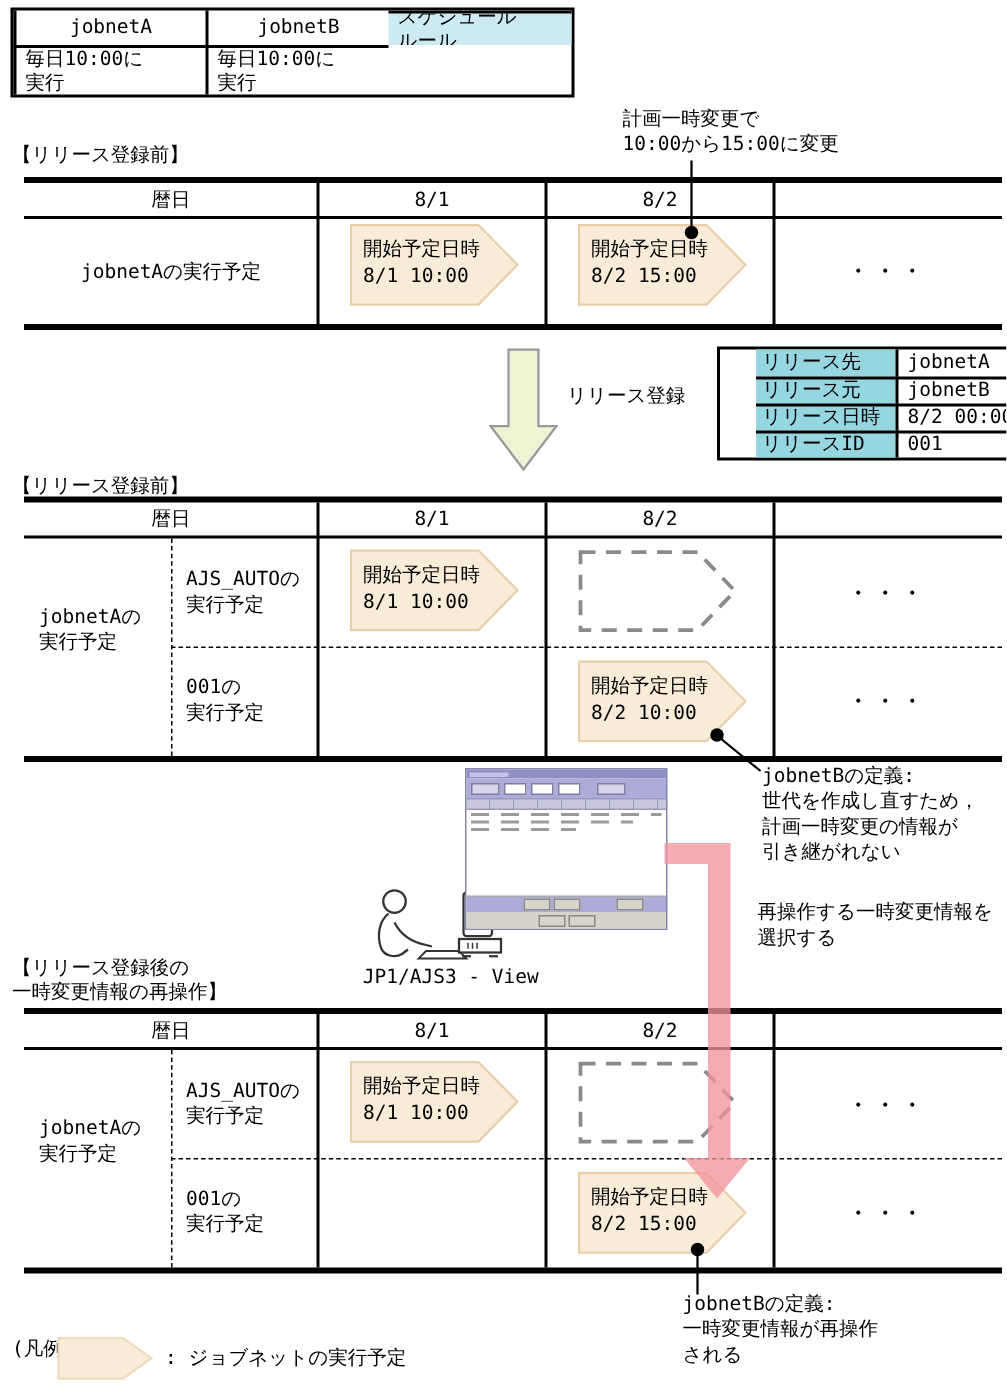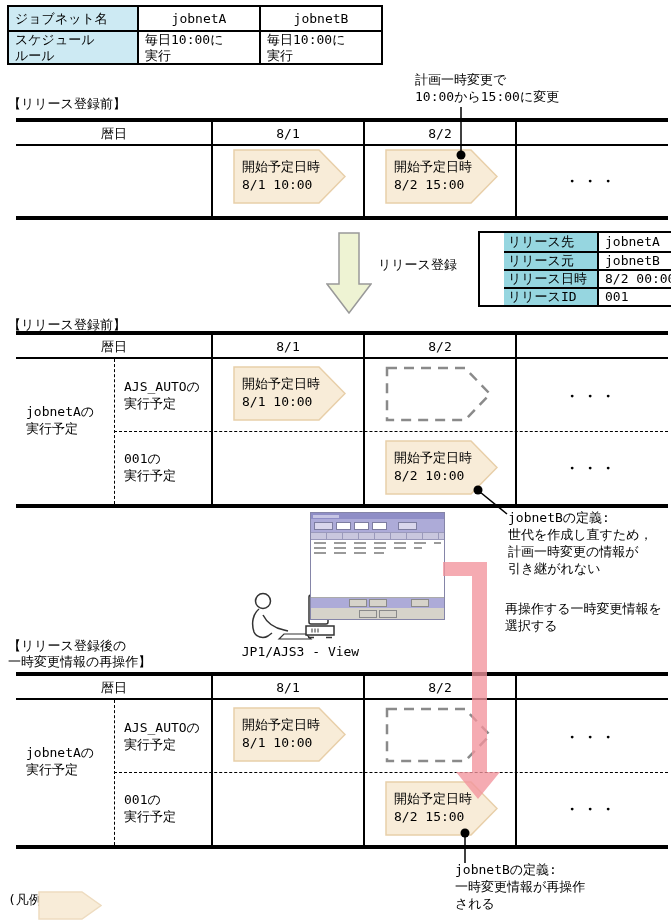--- a/index.html
+++ b/index.html
@@ -46,21 +46,20 @@
   .win-btns2{height:11px;background:#d6d3ca;display:flex;align-items:center;justify-content:center;gap:2px;flex:none}
   .btn{width:16px;height:6px;background:#d6d3ca;border:1px solid #8a8a8a;flex:none}
   #overlay{position:absolute;left:0;top:0;z-index:6;pointer-events:none}
 </style>
 </head>
 <body>
 
 <div id="canvas">
 
   <div class="gtable" style="left:7px;top:5px;grid-template-columns:128px 122px 122px;grid-template-rows:23px 33px;">
-    <div class="cell hdr-blue pl6">ジョブネット名</div>
     <div class="cell bl ctr">jobnetA</div>
     <div class="cell bl ctr">jobnetB</div>
     <div class="cell hdr-blue bt pl6">スケジュール
 ルール</div>
     <div class="cell bl bt pl6">毎日10:00に
 実行</div>
     <div class="cell bl bt pl6">毎日10:00に
 実行</div>
   </div>
 
@@ -70,20 +69,21 @@
   <div class="abs t" style="left:8px;top:95px">【リリース登録前】</div>
   <div class="hl" style="left:16px;top:118px;width:652px"></div>
   <div class="hl2" style="left:16px;top:144px;width:652px"></div>
   <div class="hl" style="left:16px;top:216px;width:652px"></div>
   <div class="vl" style="left:211px;top:122px;height:94px"></div>
   <div class="vl" style="left:363px;top:122px;height:94px"></div>
   <div class="vl" style="left:515px;top:122px;height:94px"></div>
   <div class="abs t cc" style="left:16px;top:122px;width:196px;height:22px">暦日</div>
   <div class="abs t cc" style="left:212px;top:122px;width:152px;height:22px">8/1</div>
   <div class="abs t cc" style="left:364px;top:122px;width:152px;height:22px">8/2</div>
+  <div class="abs t cc" style="left:16px;top:146px;width:196px;height:70px">jobnetAの実行予定</div>
 
   <div class="sarrow" style="left:233px;top:149px">
     <svg width="113" height="55">
       <polygon points="1,1 86,1 112,27.5 86,54 1,54" fill="#f8ecd8" stroke="#e8cfa9" stroke-width="1.5"></polygon>
     </svg>
     <div class="lbl">開始予定日時
 8/1 10:00</div>
   </div>
   <div class="sarrow" style="left:385px;top:149px">
     <svg width="113" height="55">
@@ -251,20 +251,21 @@
   <div class="abs t cc dots" style="left:516px;top:775px;width:152px;height:68px">・・・</div>
 
   <div class="abs t" style="left:455px;top:861px">jobnetBの定義:
 一時変更情報が再操作
 される</div>
 
   <div class="abs t" style="left:8px;top:891px">(凡例)</div>
   <svg class="abs" style="left:38px;top:891px" width="64" height="29">
     <polygon points="1,1 44,1 63,14.5 44,28 1,28" fill="#f8ecd8" stroke="#eedcc0" stroke-width="1.5"></polygon>
   </svg>
+  <div class="abs t" style="left:110px;top:897px">: ジョブネットの実行予定</div>
 
   <svg id="overlay" width="671" height="924">
     <line x1="461" y1="107" x2="461" y2="152" stroke="#000" stroke-width="1.5"></line>
     <circle cx="461" cy="155" r="4.5" fill="#000"></circle>
     <circle cx="478" cy="490" r="4.5" fill="#000"></circle>
     <line x1="480" y1="492" x2="507" y2="514" stroke="#000" stroke-width="1.5"></line>
     <circle cx="465" cy="833" r="4.5" fill="#000"></circle>
     <line x1="465" y1="837" x2="465" y2="863" stroke="#000" stroke-width="1.5"></line>
     <polygon points="443,562 487,562 487,772 500,772 478,799 456,772 472,772 472,576 443,576" fill="rgba(242,148,156,0.78)"></polygon>
   </svg>

